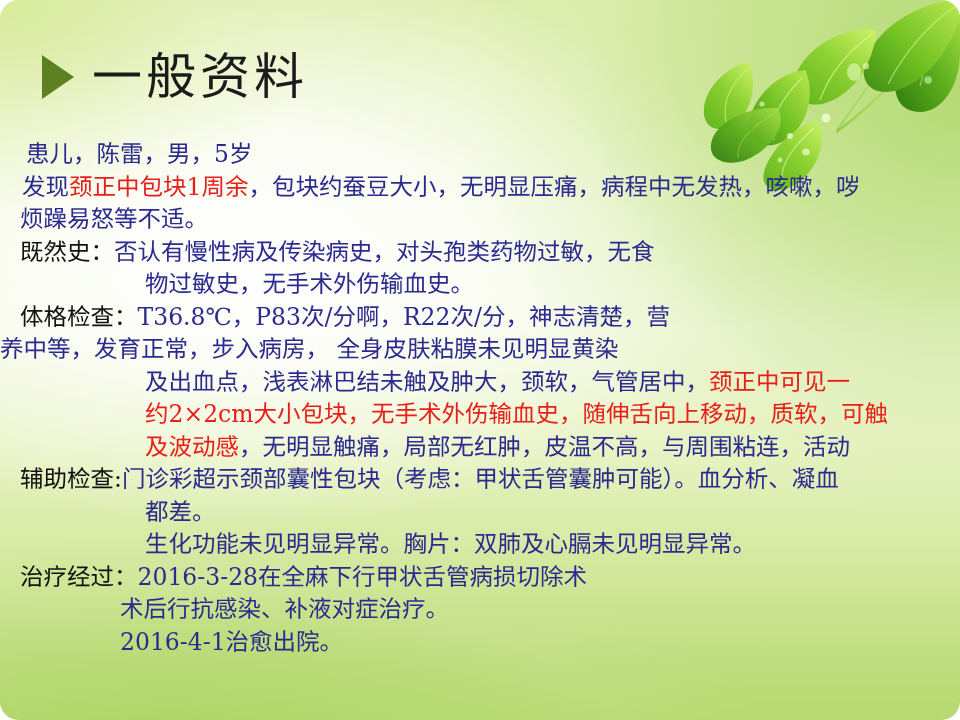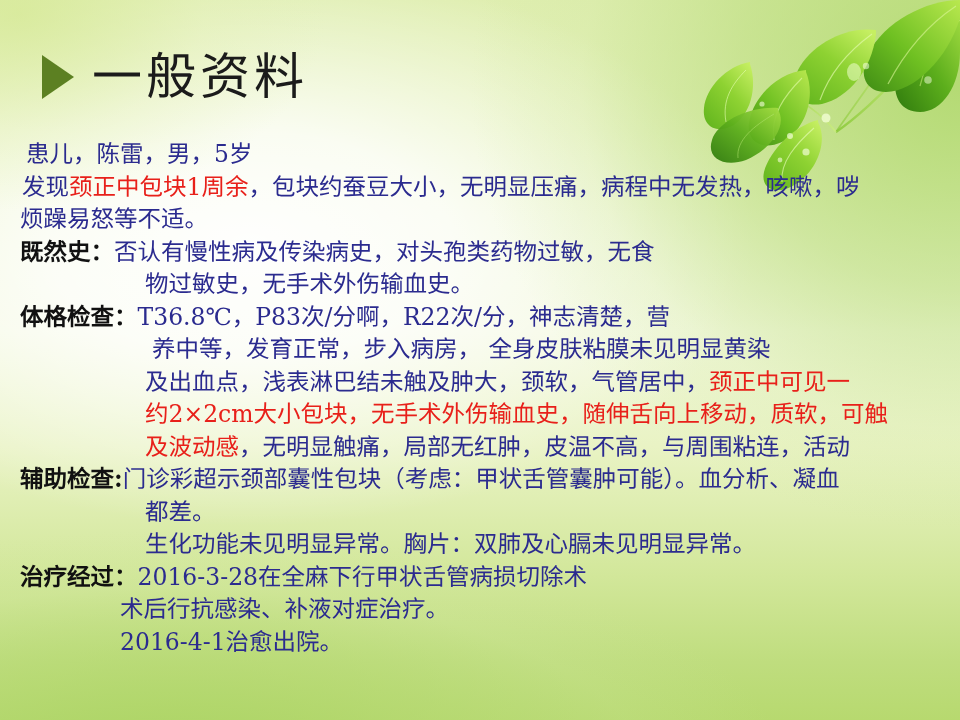--- a/index.html
+++ b/index.html
@@ -11,20 +11,21 @@
   body {
     font-family: "DejaVu Sans", "Liberation Sans", sans-serif;
   }
 
   .slide {
     position: relative;
     width: 960px;
     height: 720px;
     overflow: hidden;
     background: #fef9c3;
+    border-radius: 19px;
   }
 
   
   .bg-base {
     position: absolute;
     inset: 0;
     background: linear-gradient(to bottom,
         #dfeeb0 0%,
         #e6f2bd 18%,
         #eef6d2 34%,
@@ -122,26 +123,26 @@
     height: 32.5px;
     white-space: nowrap;
     overflow: visible;
   }
 
   
   .ind-26  { padding-left: 26px; }
   .ind-32  { padding-left: 22px; }
   .ind-20  { padding-left: 20px; }
   .ind-145 { padding-left: 145px; }
-  .ind-152 { padding-left: 152px; }
+  .ind-152 { }
   .ind-182 { padding-left: 120px; }
 
   .lbl {
     color: #111111;
-    font-weight: 700;
+    font-weight: 400;
   }
   .blue { color: #2b2b8f; }
   .red  { color: #e8201a; }
 </style>
 </head>
 <body>
 
 <div class="slide">
 
   <div class="bg-base"></div>

